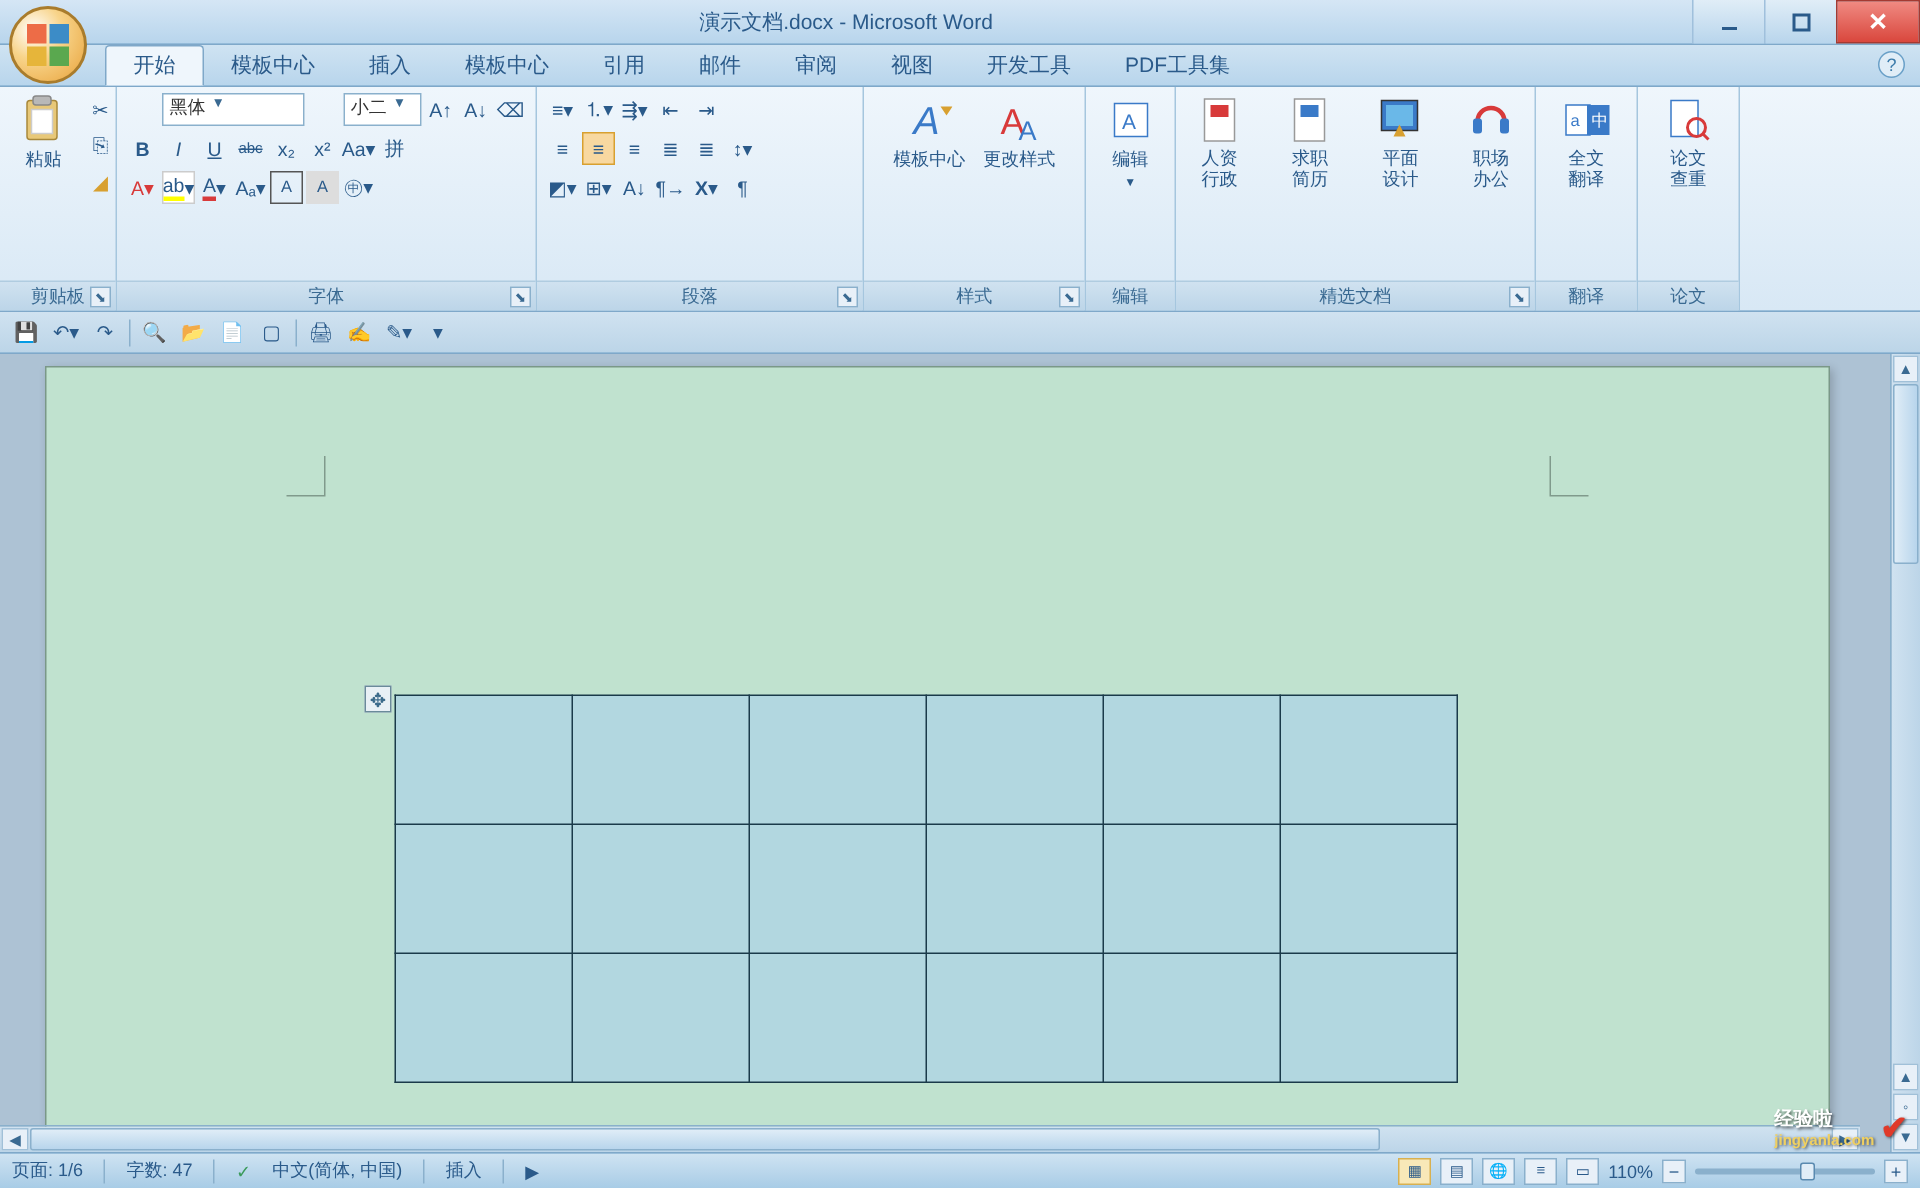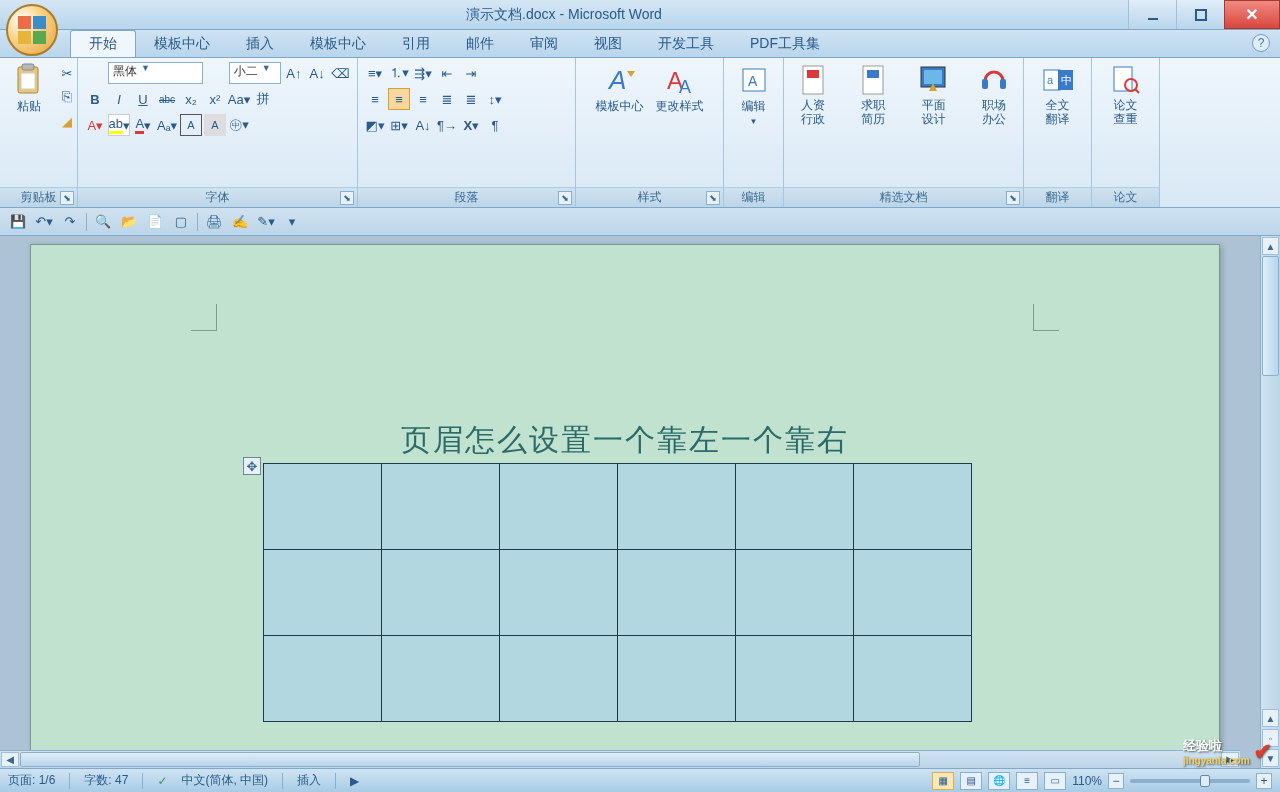--- a/index.html
+++ b/index.html
@@ -396,21 +396,20 @@
     </div>
   <div class="smbtn"><span>✎</span>▾</div>
   <div class="smbtn">▾</div>
 </div>
 
 <div class="workspace">
   <div class="docarea">
     <div class="page">
       <div class="margin-mark mm-tl"></div>
       <div class="margin-mark mm-tr"></div>
-      <div class="doc-title">页眉怎么设置一个靠左一个靠右</div>
       <div class="anchor">✥</div>
       <table class="tbl">
         <tbody>
             <tr>
               <td></td>
               <td></td>
               <td></td>
               <td></td>
               <td></td>
               <td></td>

